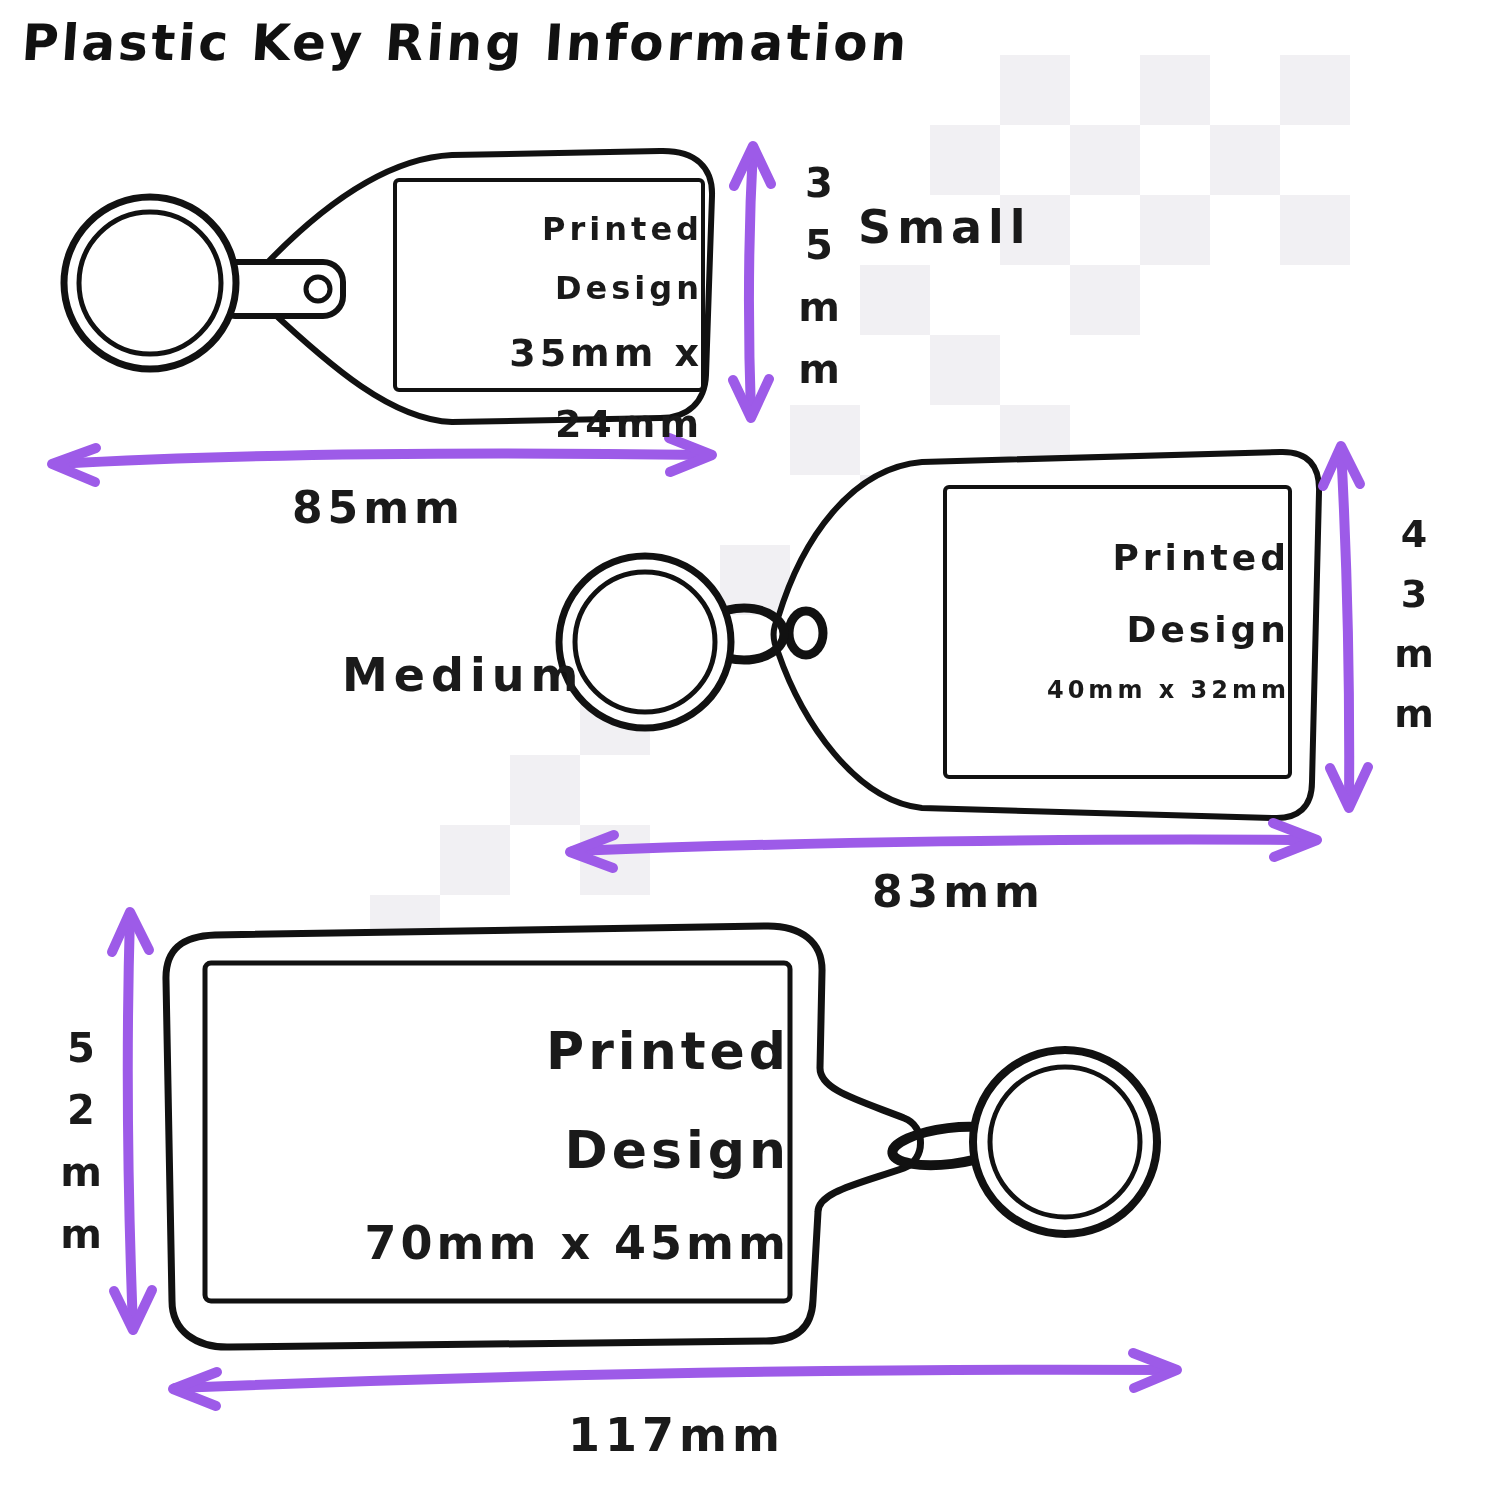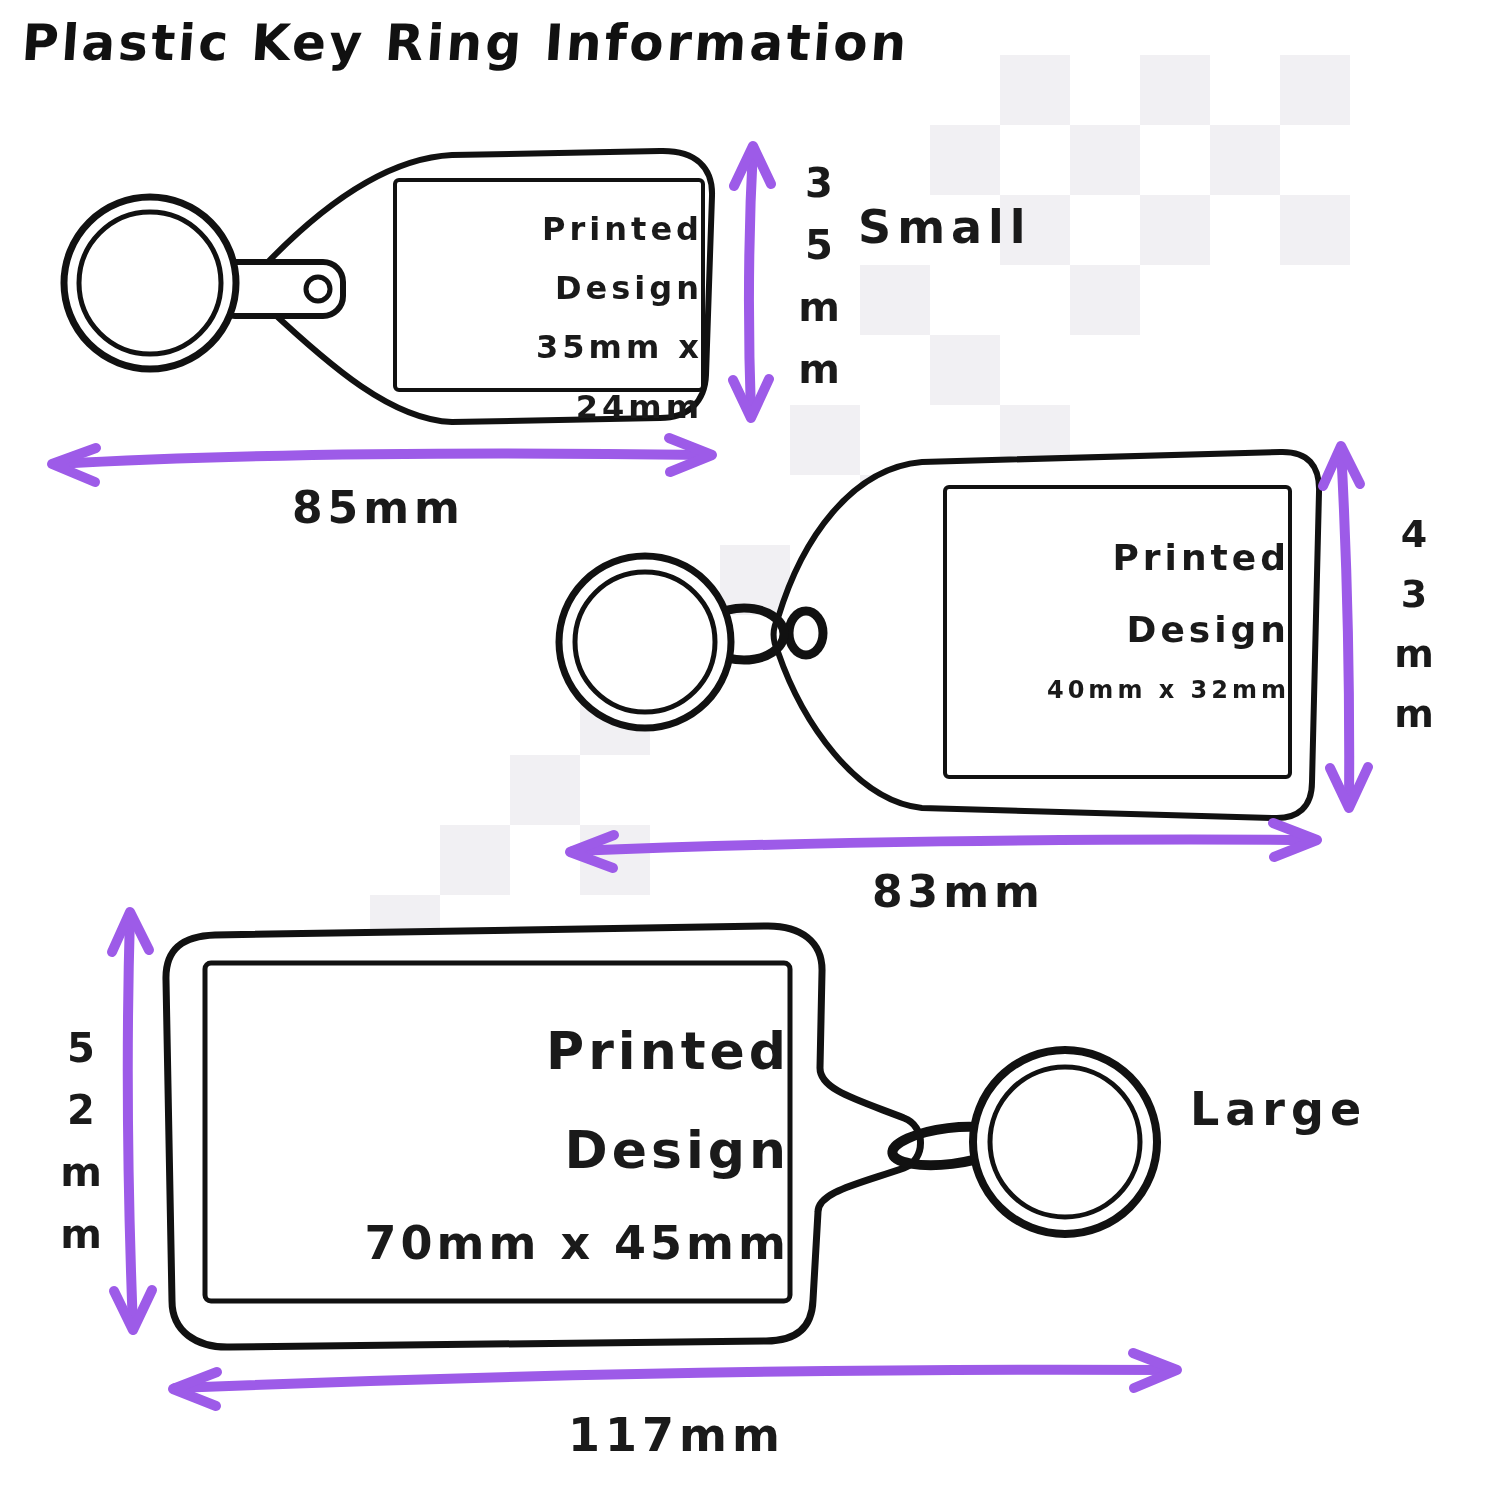--- a/index.html
+++ b/index.html
@@ -136,39 +136,39 @@
         <path d="M 1133 1353 L 1177 1370 L 1134 1388"></path>
       </g>
     </g>
   </svg>
 
   <div class="txt title">Plastic Key Ring Information</div>
 
   <div class="design-block" style="left:395px;top:200px;width:308px;font-size:32px;line-height:1.85;">
     <div class="design-line">Printed</div>
     <div class="design-line">Design</div>
-    <div class="design-line" style="font-size:32px;">35mm x 24mm</div>
+    <div class="design-line" style="font-size:38px;">35mm x 24mm</div>
   </div>
 
   <div class="design-block" style="left:945px;top:522px;width:345px;font-size:36px;line-height:2.0;">
     <div class="design-line">Printed</div>
     <div class="design-line">Design</div>
     <div class="design-line" style="font-size:24px;">40mm x 32mm</div>
   </div>
 
   <div class="design-block" style="left:205px;top:1002px;width:585px;font-size:52px;line-height:1.9;">
     <div class="design-line">Printed</div>
     <div class="design-line">Design</div>
     <div class="design-line" style="font-size:46px;">70mm x 45mm</div>
   </div>
 
   <div class="v-label" style="left:796px;top:160px;font-size:40px;">35mm</div>
   <div class="v-label" style="left:1392px;top:512px;font-size:38px;">43mm</div>
   <div class="v-label" style="left:58px;top:1025px;font-size:40px;">52mm</div>
 
   <div class="size-label" style="left:858px;top:200px;font-size:46px;">Small</div>
-  <div class="size-label" style="left:1190px;top:1082px;font-size:46px;">Large</div>
+  <div class="size-label" style="left:342px;top:648px;font-size:46px;">Medium</div>
 
   <div class="w-label" style="left:292px;top:482px;font-size:44px;">85mm</div>
   <div class="w-label" style="left:872px;top:866px;font-size:44px;">83mm</div>
   <div class="w-label" style="left:568px;top:1408px;font-size:46px;">117mm</div>
 
 </div>
 
 </body></html>

